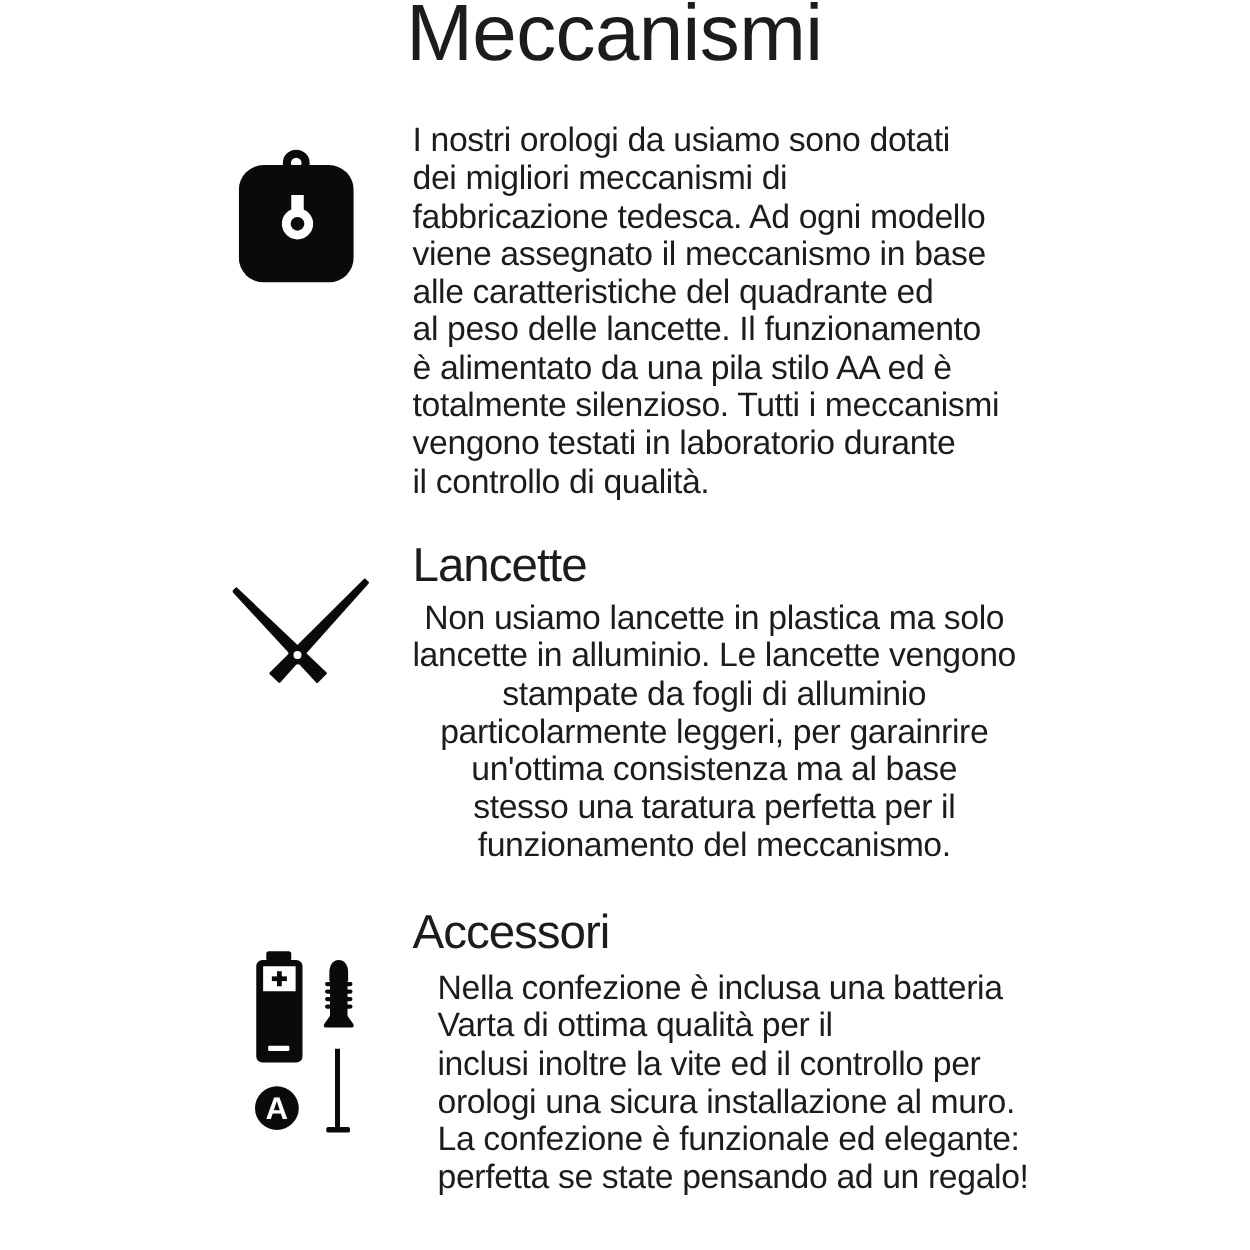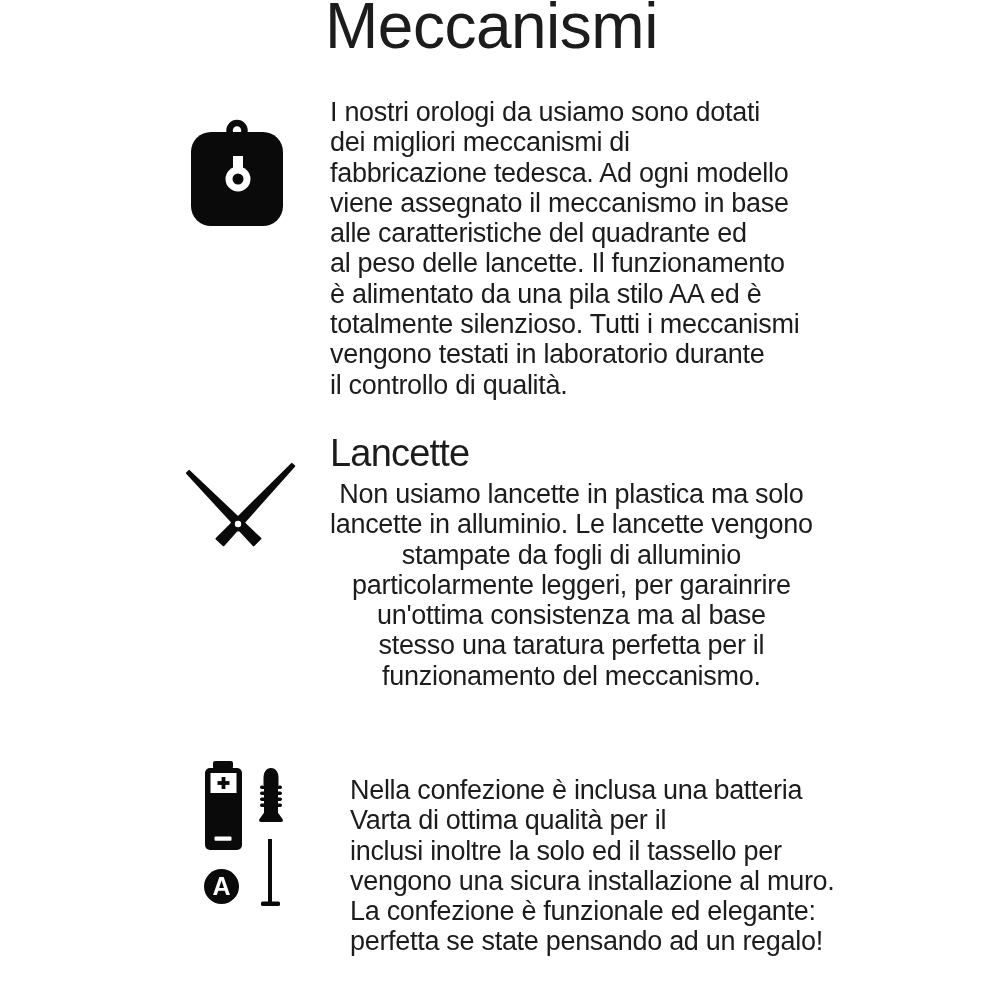--- a/index.html
+++ b/index.html
@@ -116,22 +116,23 @@
     </g>
     <g>
       <rect class="ink" x="68" y="79" width="4" height="65"></rect>
       <rect class="ink" x="61" y="141.5" width="19" height="4.5" rx="1.5"></rect>
     </g>
     <g>
       <circle class="ink" cx="21.5" cy="126.5" r="17.5"></circle>
       <text x="21.5" y="135" text-anchor="middle" font-size="25" font-weight="bold" fill="#ffffff" font-family="Liberation Sans, DejaVu Sans, sans-serif">A</text>
     </g>
   </svg>
+  <h2 class="abs heading" style="top:723px;">Accessori</h2>
   <div class="abs para" style="top:775px;margin-left:20px;">
       <div class="tline">Nella confezione è inclusa una batteria</div>
       <div class="tline">Varta di ottima qualità per il</div>
-      <div class="tline">inclusi inoltre la solo ed il tassello per</div>
-      <div class="tline">vengono una sicura installazione al muro.</div>
+      <div class="tline">inclusi inoltre la vite ed il controllo per</div>
+      <div class="tline">orologi una sicura installazione al muro.</div>
       <div class="tline">La confezione è funzionale ed elegante:</div>
       <div class="tline">perfetta se state pensando ad un regalo!</div>
     </div>
 
 </div>
 
 </body></html>

